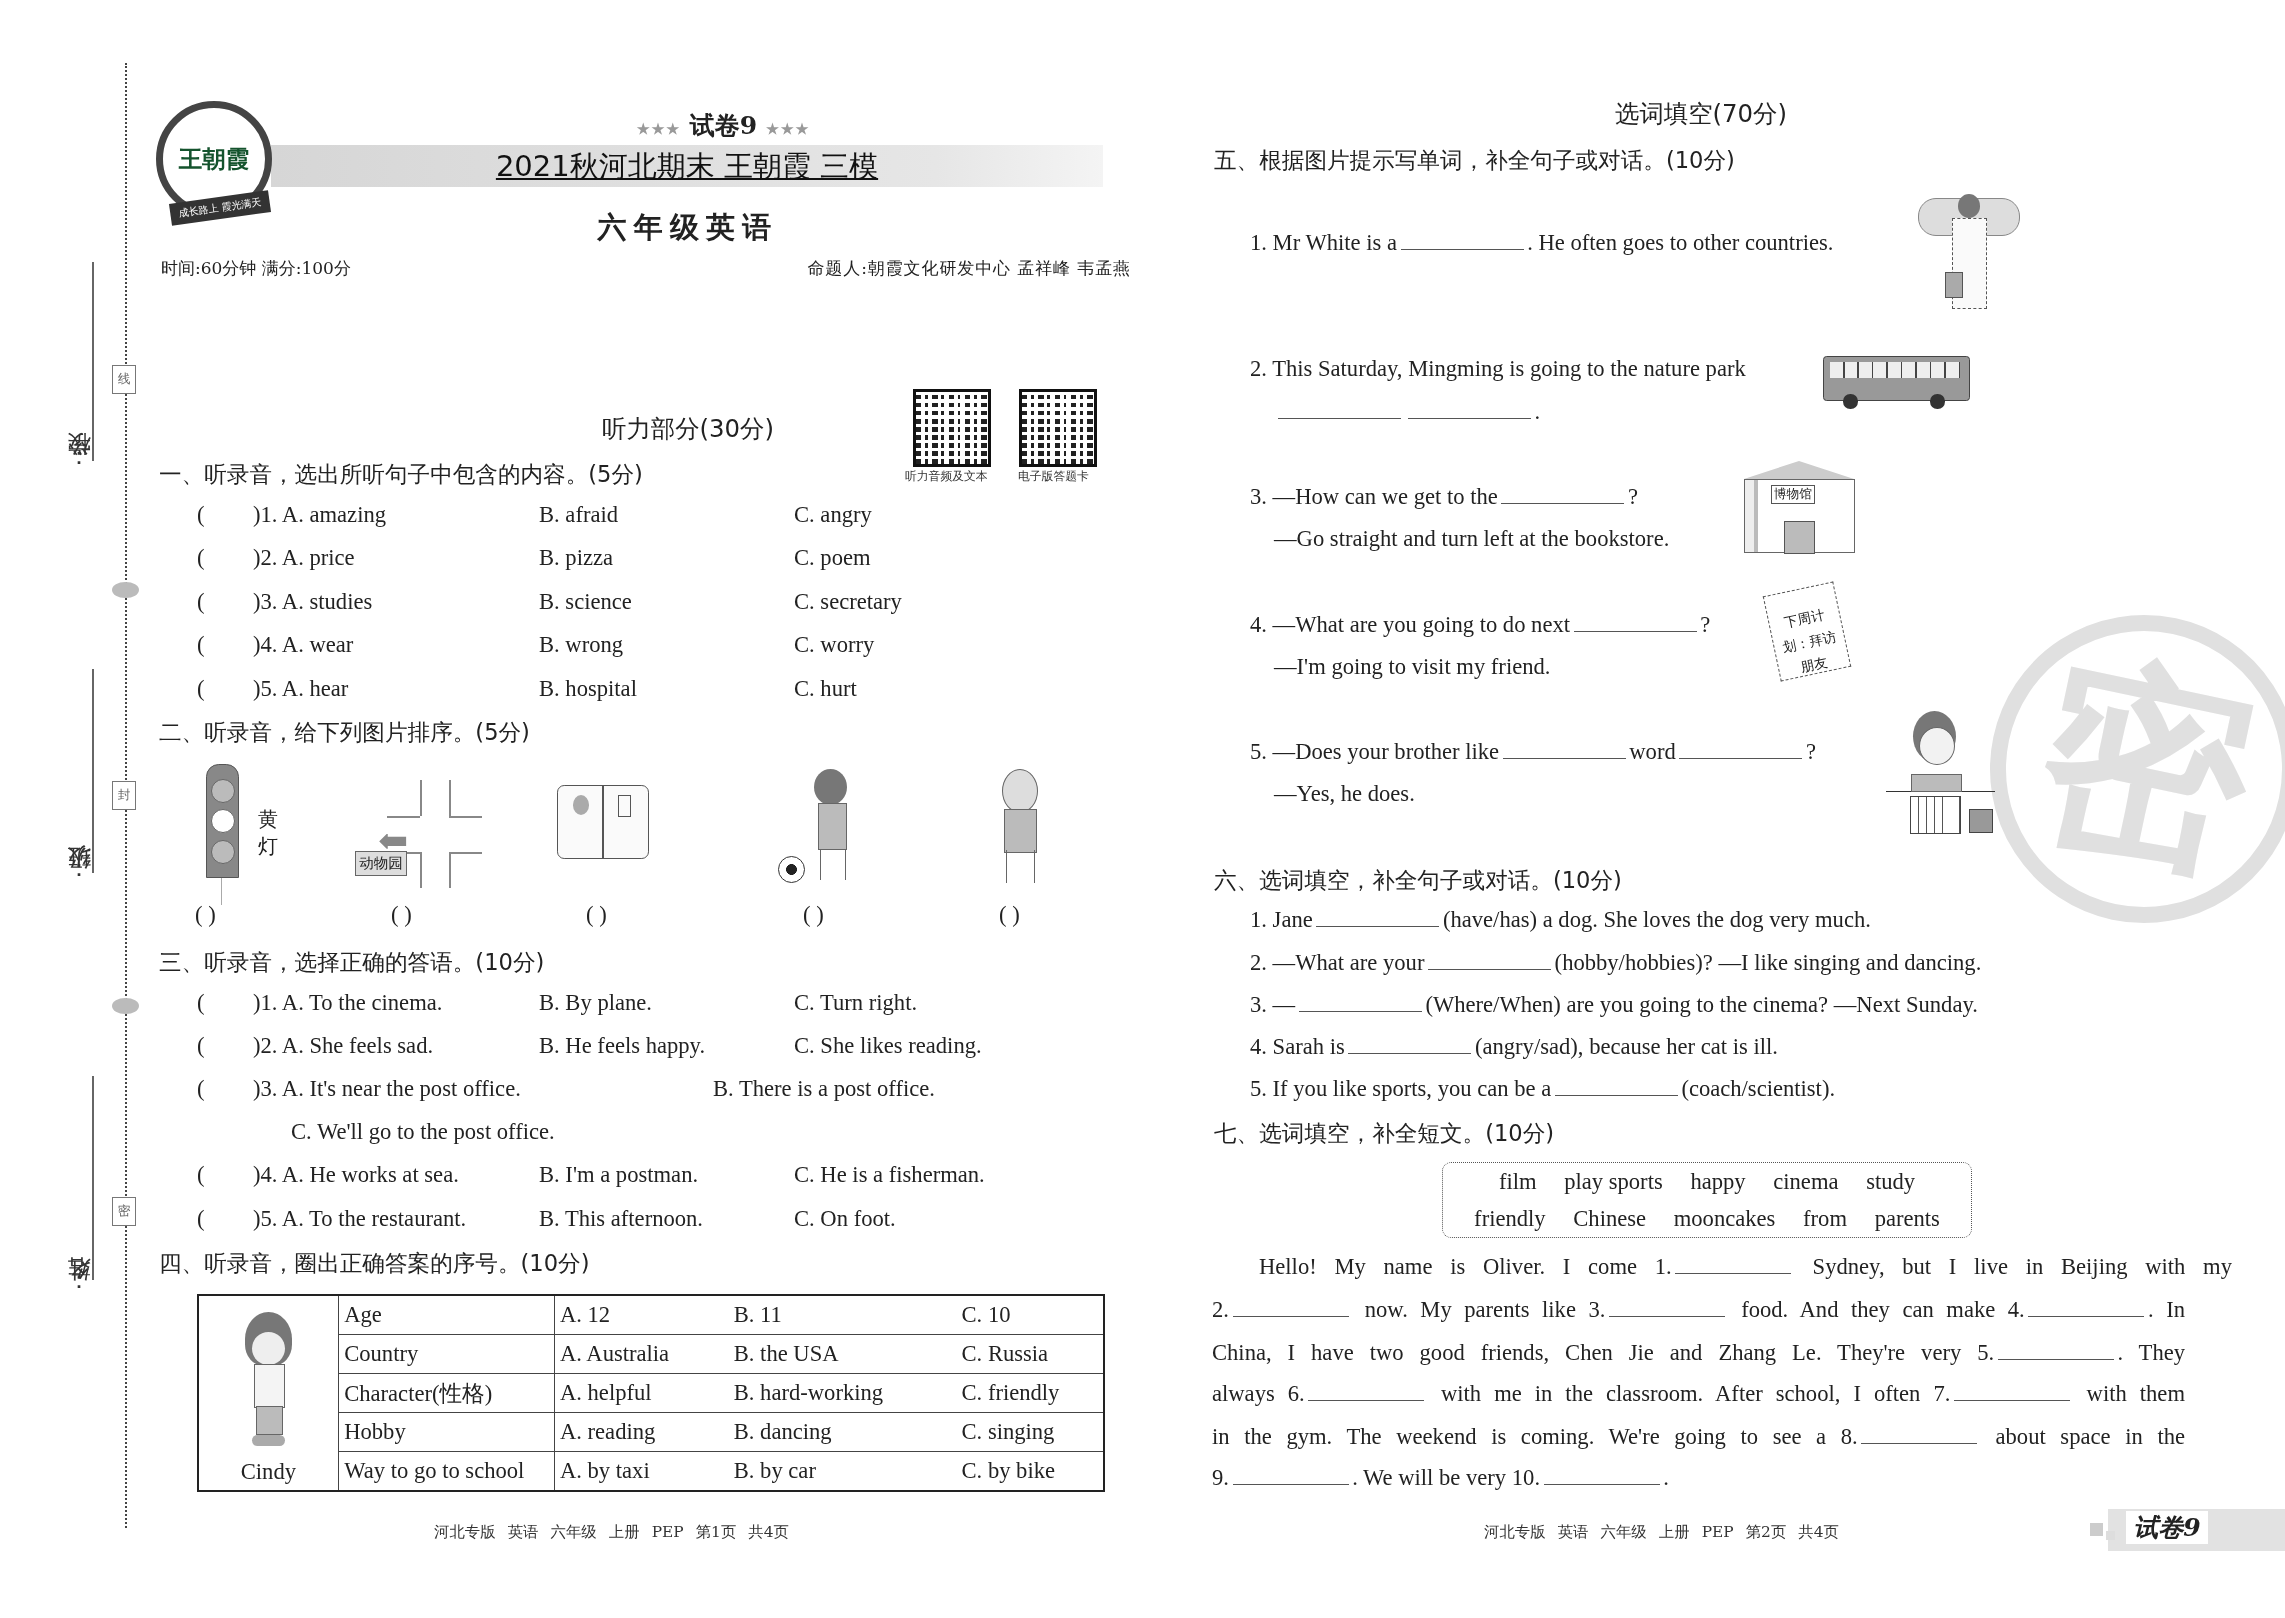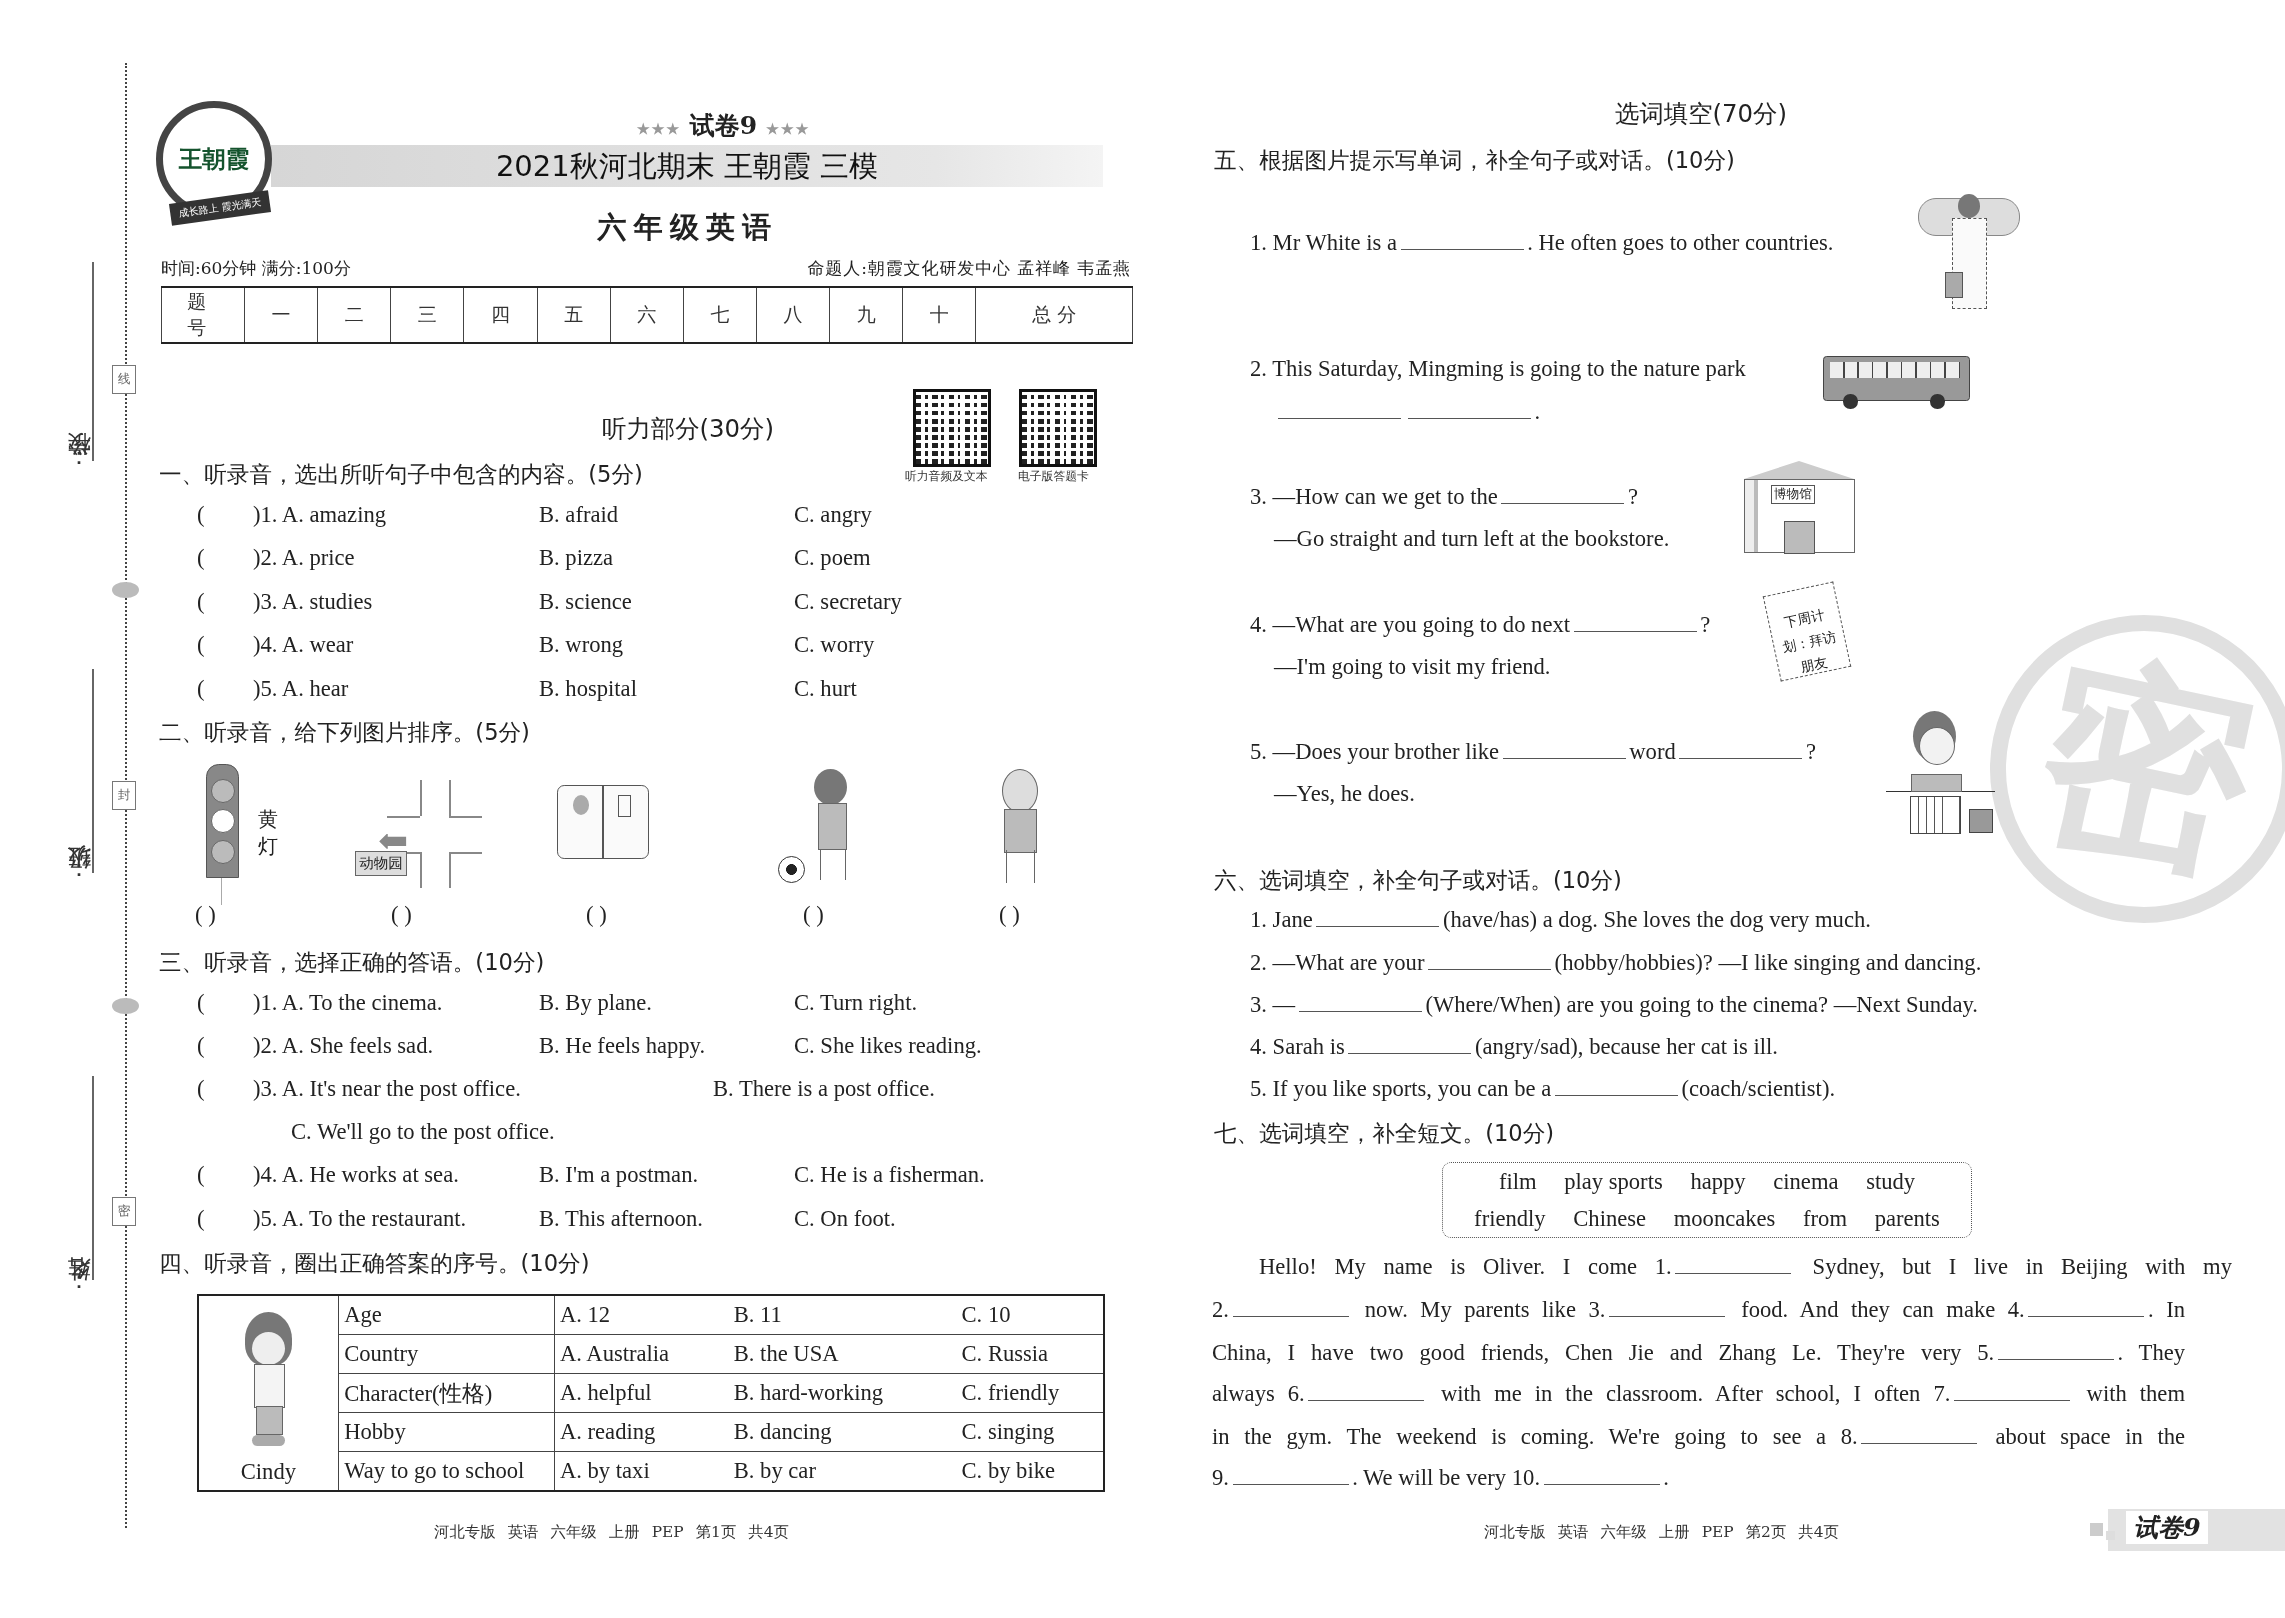--- a/index.html
+++ b/index.html
@@ -19,21 +19,21 @@
   .vline{left:92px;width:1.8px;background:#666;}
 
   
   .ribbon{left:271px;top:145px;width:832px;height:42px;background:linear-gradient(90deg,#d6d6d6,#e6e6e6 80%,#f4f4f4);}
   .logo{left:156px;top:101px;width:116px;height:116px;border-radius:50%;border:7.2px solid #444;background:#fff;
         display:flex;align-items:center;justify-content:center;font-family:"DejaVu Serif",serif;font-size:23.5px;font-weight:bold;color:#14532d;box-sizing:border-box;}
   .logo-band{left:170px;top:197px;width:100px;height:22px;background:#333;color:#fff;font-size:10px;
         display:flex;align-items:center;justify-content:center;font-family:"DejaVu Sans",sans-serif;transform:rotate(-8deg);}
   .paper-no{left:579px;top:109px;width:289px;text-align:center;font-size:25px;font-weight:bold;font-family:"DejaVu Serif",serif;}
   .paper-no .stars{color:#999;font-size:14.5px;letter-spacing:1.8px;}
-  .exam-title{left:271px;top:147px;width:832px;text-align:center;font-family:"DejaVu Sans",sans-serif;font-size:29px;color:#111;}
+  .exam-title{left:271px;top:147px;width:832px;text-align:center;font-family:"DejaVu Sans",sans-serif;font-size:29px;color:#111;text-decoration:underline;}
   .subject{left:507px;top:208px;width:362px;text-align:center;font-family:"DejaVu Serif",serif;font-size:29px;letter-spacing:7.2px;font-weight:bold;}
   .info-left{left:161px;top:257px;font-family:"DejaVu Serif",serif;font-size:17px;}
   .info-right{left:724px;top:257px;width:407px;text-align:right;font-family:"DejaVu Serif",serif;font-size:17px;letter-spacing:0.9px;}
 
   table.score{position:absolute;left:161px;top:286px;width:972px;border-collapse:collapse;
               border-top:2.7px solid #222;border-bottom:2.7px solid #222;border-left:1.8px solid #222;border-right:1.8px solid #222;}
   table.score td{border:0.9px solid #444;height:40px;text-align:center;font-family:"DejaVu Serif",serif;font-size:19px;color:#333;}
   table.score td.first{width:80px;letter-spacing:12.7px;}
 
   .part-title{font-family:"DejaVu Sans","Liberation Sans",sans-serif;font-size:24.4px;white-space:nowrap;text-align:center;}
@@ -102,34 +102,20 @@
   <span>试卷9</span>
   <span class="stars">★★★</span>
 </div>
 <div class="abs exam-title">2021秋河北期末 王朝霞 三模</div>
 <div class="abs subject">六年级英语</div>
 <div class="abs info-left">时间:60分钟   满分:100分</div>
 <div class="abs info-right">命题人:朝霞文化研发中心   孟祥峰   韦孟燕</div>
 
 <table class="score">
   <tbody>
-      <tr>
-    <td class="first">题 号</td>
-    <td>一</td>
-    <td>二</td>
-    <td>三</td>
-    <td>四</td>
-    <td>五</td>
-    <td>六</td>
-    <td>七</td>
-    <td>八</td>
-    <td>九</td>
-    <td>十</td>
-    <td>总 分</td>
-  </tr>
 </tbody>
   </table>
 
 <div class="abs part-title" style="left:507px;top:413px;width:362px">听力部分(30分)</div>
 
 <div class="abs qr" style="left:913px;top:389px"></div>
 <div class="abs qr-cap" style="left:905px;top:469px">听力音频及文本</div>
 <div class="abs qr" style="left:1019px;top:389px"></div>
 <div class="abs qr-cap" style="left:1018px;top:469px">电子版答题卡</div>
 

